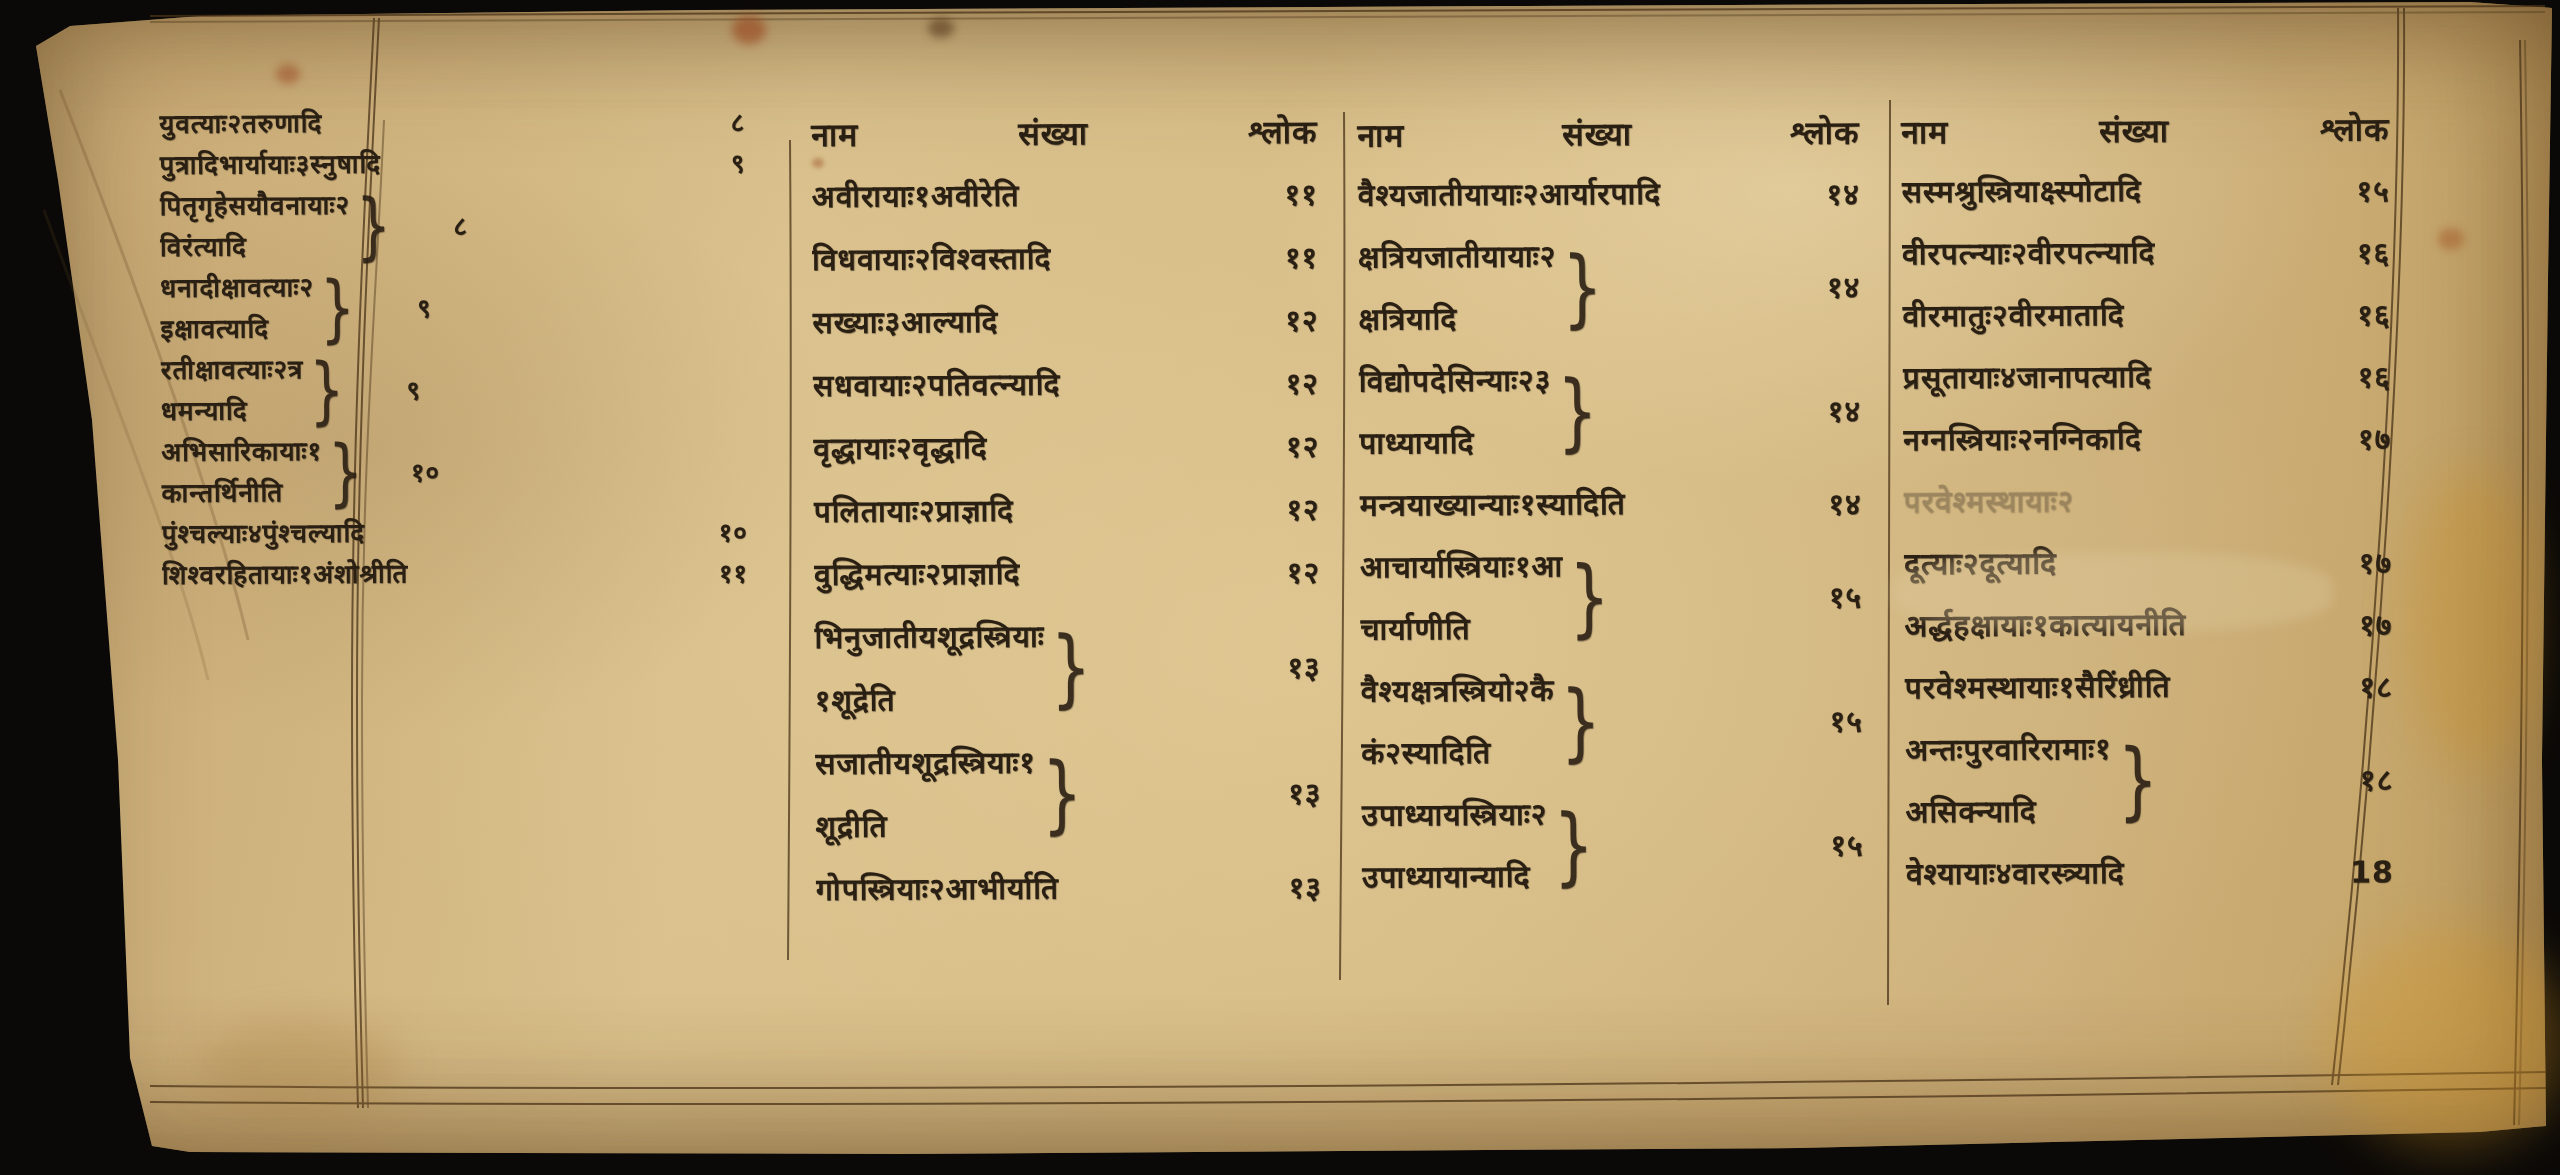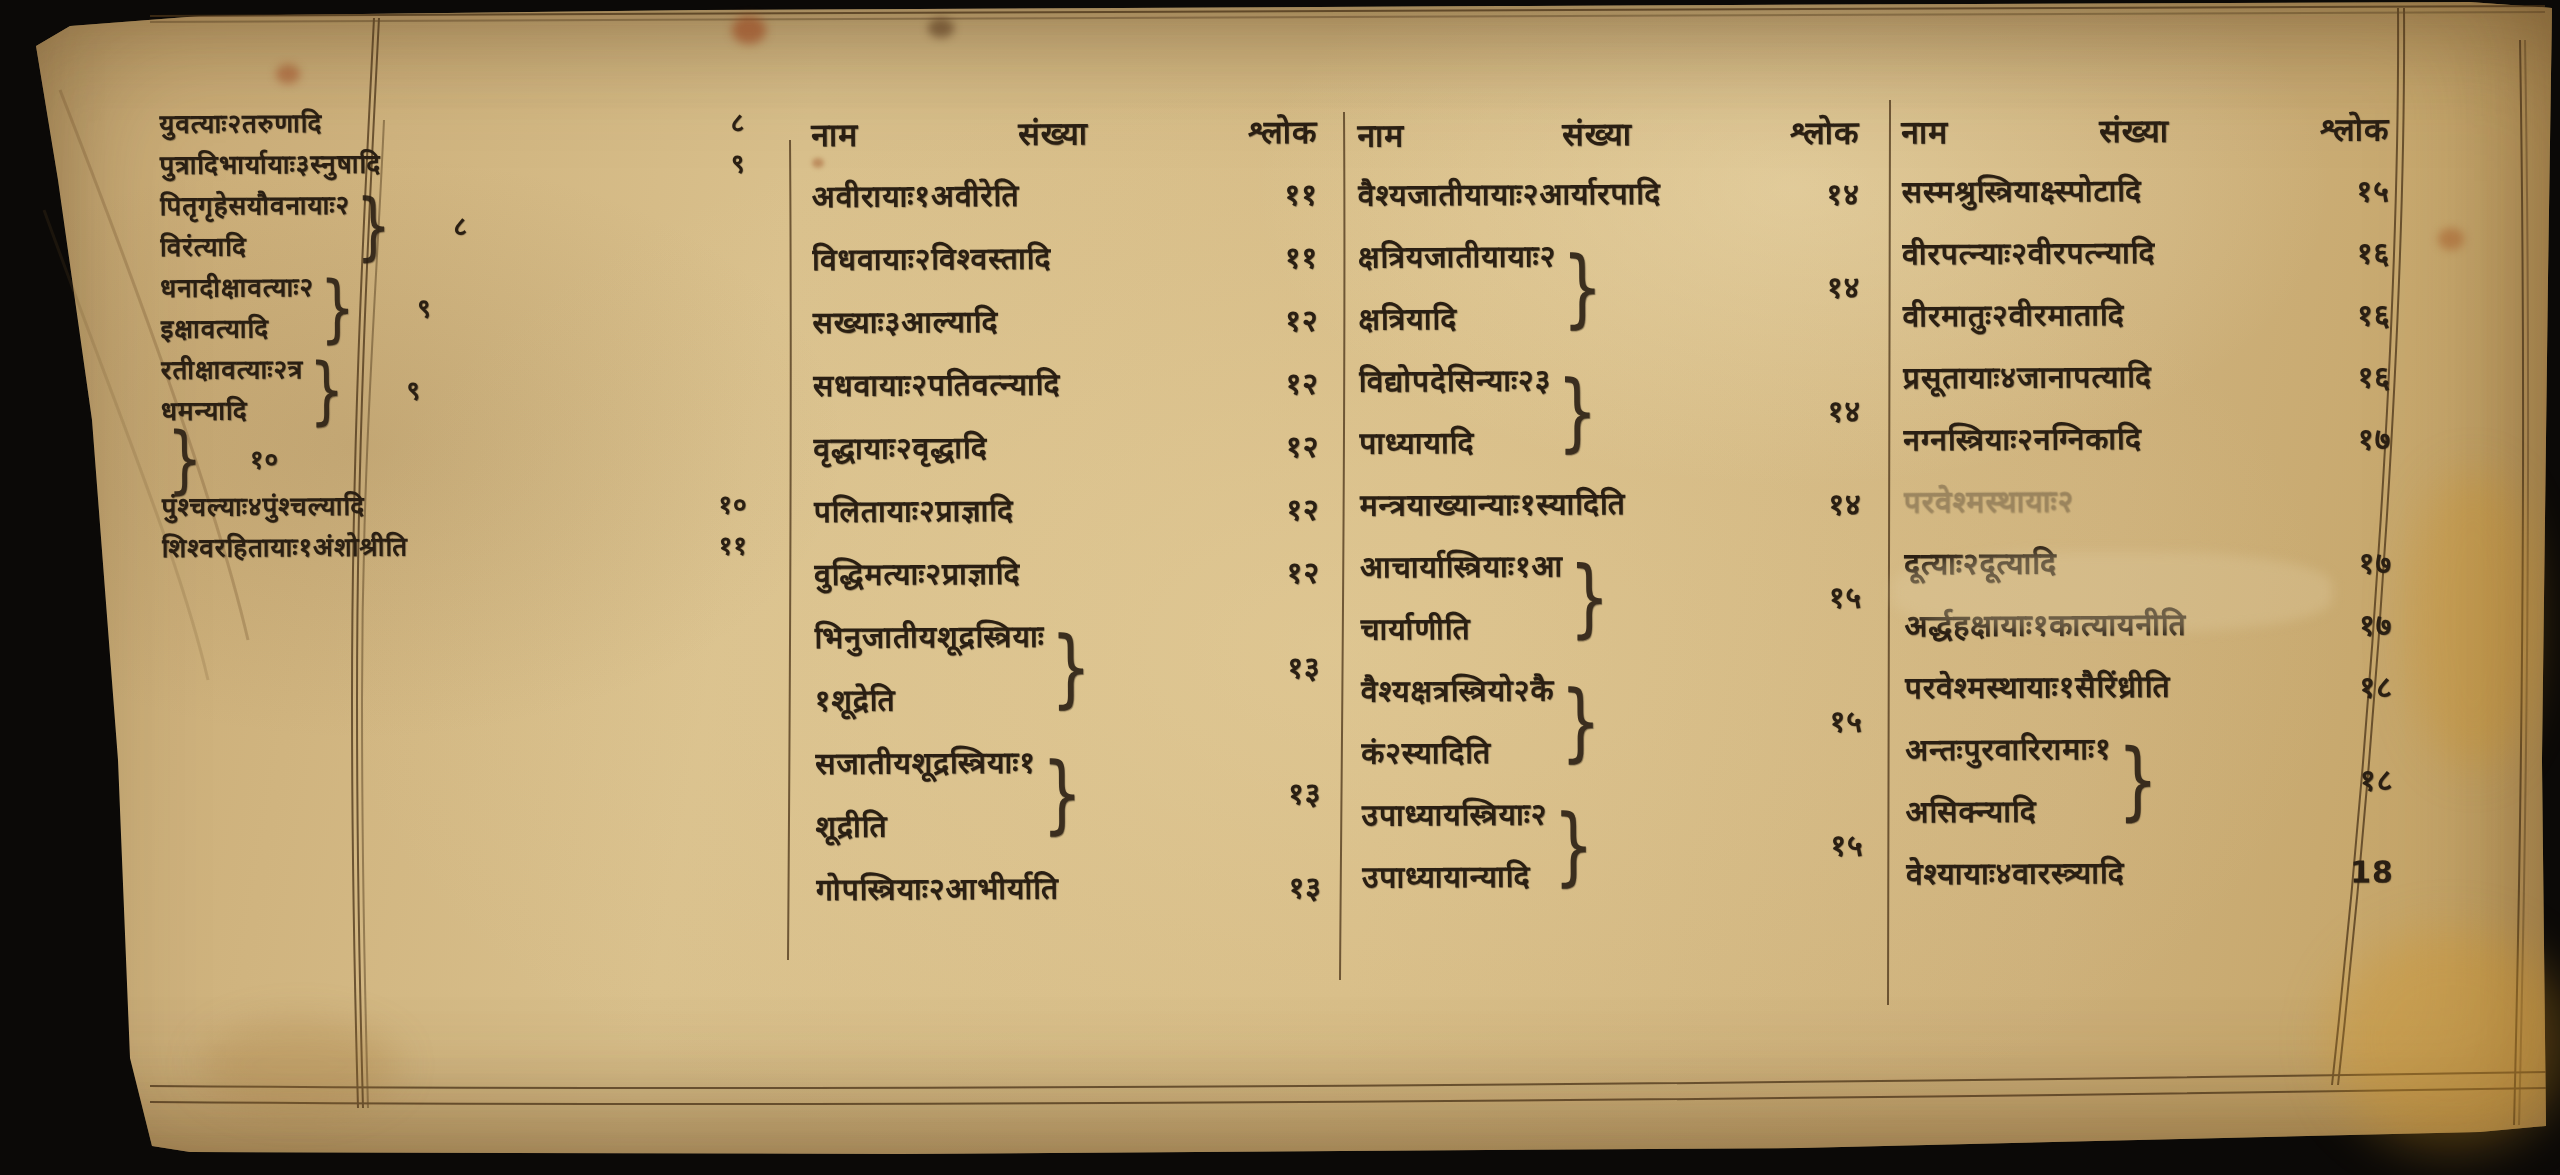--- a/index.html
+++ b/index.html
@@ -133,20 +133,24 @@
       </div>
       <div class="row braced">
         <div class="lines">
           <div class="line">रतीक्षावत्याः२त्र</div>
           <div class="line">धमन्यादि</div>
         </div>
         <span class="brace">}</span>
         <div class="num">९</div>
       </div>
       <div class="row braced">
+        <div class="lines">
+          <div class="line">अभिसारिकायाः१</div>
+          <div class="line">कान्तर्थिनीति</div>
+        </div>
         <span class="brace">}</span>
         <div class="num">१०</div>
       </div>
       <div class="row">
         <div class="lines">
           <div class="line">पुंश्चल्याः४पुंश्चल्यादि</div>
         </div>
         <div class="num">१०</div>
       </div>
       <div class="row">

